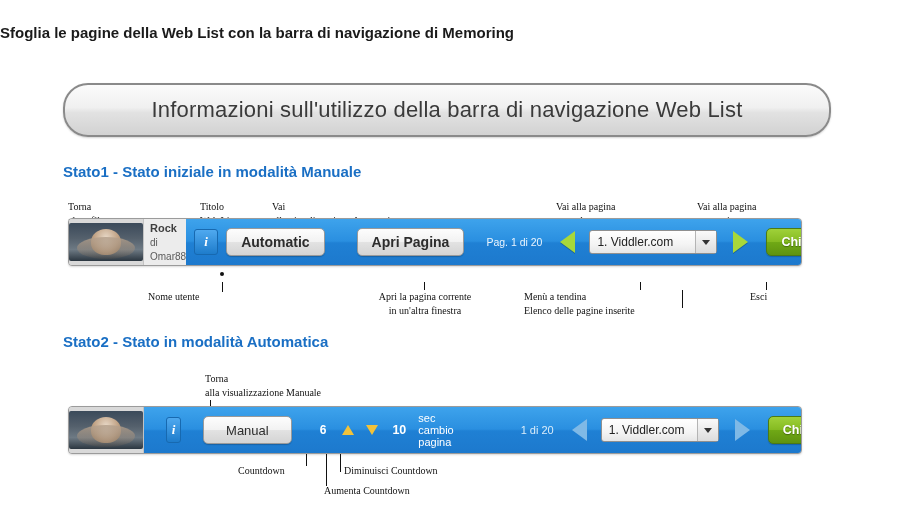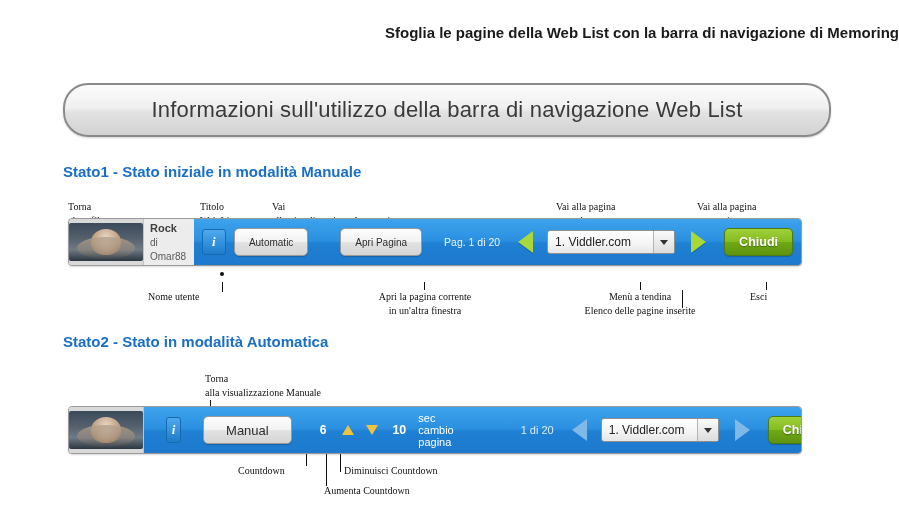--- a/index.html
+++ b/index.html
@@ -15,21 +15,21 @@
     color: #000;
     overflow: hidden;
   }
 
   
   .header {
     position: absolute;
     left: 0;
     top: 22px;
     width: 899px;
-    text-align: right;
+    text-align: left;
   }
   .header-line {
     font-size: 15px;
     font-weight: bold;
     color: #1a1a1a;
     line-height: 21px;
   }
 
   
   .title-bar {
@@ -157,22 +157,22 @@
     justify-content: center;
     font-family: "Liberation Serif", serif;
   }
 
   .pill-btn {
     height: 26px;
     border-radius: 5px;
     border: 1px solid #9a9a9a;
     background: linear-gradient(to bottom, #fdfdfd 0%, #f2f2f2 48%, #e2e2e2 52%, #d4d4d4 100%);
     color: #2d2d2d;
-    font-size: 10px;
-    font-weight: normal;
+    font-size: 14px;
+    font-weight: bold;
     display: flex;
     align-items: center;
     justify-content: center;
     padding: 0 14px;
     box-shadow: 0 1px 1px rgba(0,0,0,.2);
     white-space: nowrap;
   }
   #btn-manual { padding: 0 22px; font-weight: normal; font-size: 13px; }
 
   .tb-pageinfo {
@@ -351,21 +351,21 @@
 <div class="vline" style="left:222px; top:282px; height:10px;"></div>
 <div class="dot" style="left:220px; top:272px;"></div>
 <div class="vline" style="left:424px; top:282px; height:8px;"></div>
 <div class="vline" style="left:640px; top:282px; height:8px;"></div>
 <div class="vline" style="left:682px; top:290px; height:18px;"></div>
 <div class="vline" style="left:766px; top:282px; height:8px;"></div>
 
 <div class="anno" style="left:148px; top:290px;">Nome utente</div>
 <div class="anno" style="left:360px; top:290px; text-align:center; width:130px;">Apri la pagina corrente
 in un'altra finestra</div>
-<div class="anno" style="left:524px; top:290px; text-align:center; width:232px;">Menù a tendina
+<div class="anno" style="left:524px; top:290px; text-align:left; width:232px;">Menù a tendina
 Elenco delle pagine inserite</div>
 <div class="anno" style="left:750px; top:290px;">Esci</div>
 
 <div class="section-title" id="state2-title">Stato2 - Stato in modalità Automatica</div>
 
 <div class="anno" style="left:205px; top:372px;">Torna
 alla visualizzazione Manuale</div>
 <div class="vline" style="left:210px; top:400px; height:14px;"></div>
 
 <div class="toolbar" id="toolbar2">

